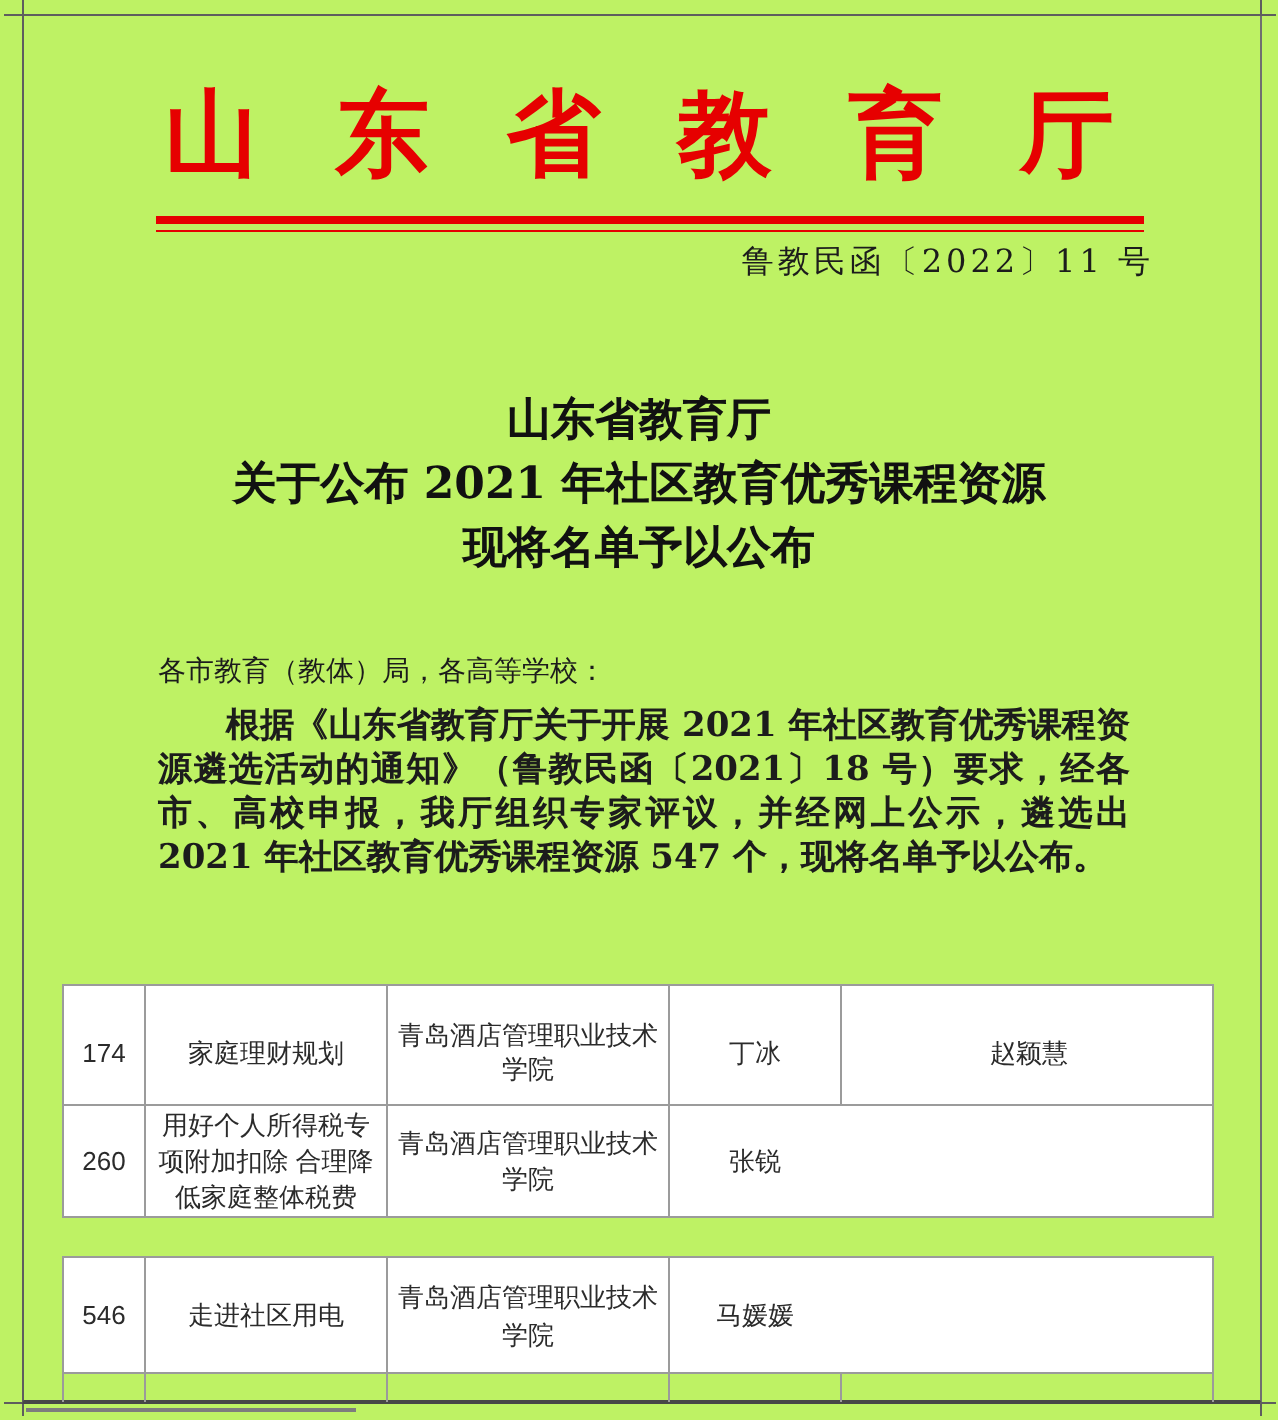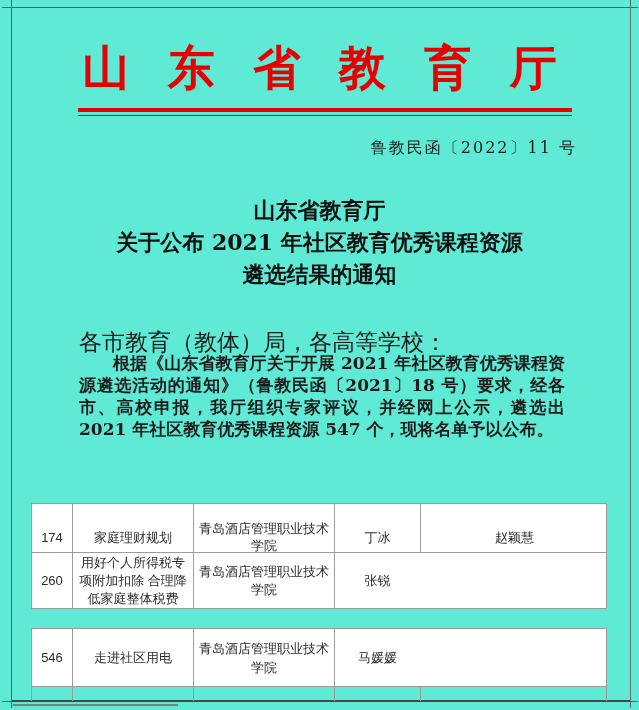--- a/index.html
+++ b/index.html
@@ -1,21 +1,21 @@
 <!DOCTYPE html>
 <html style="--accent: #e60000;"><head>
 <meta charset="utf-8">
 <style>
   :root { --accent: #e60000; }
   html, body { margin: 0; padding: 0; background: #ffffff; }
   .sheet {
     position: relative;
     width: 639px;
     height: 710px;
-    background: #5eead4;
+    background: #bef264;
     overflow: hidden;
     font-family: "DejaVu Serif", "Liberation Serif", serif;
   }
 
   
   .frame {
     position: absolute;
     left: 11px; top: 7px;
     width: 620px; height: 695px;
     box-sizing: border-box;
@@ -46,41 +46,41 @@
     letter-spacing: 0.82em;
     text-indent: 0.82em;
     line-height: 1.2;
     white-space: nowrap;
   }
   .rule-thick { position: absolute; top: 108px; left: 78px; width: 494px; height: 4px; background: var(--accent); }
   .rule-thin  { position: absolute; top: 115px; left: 78px; width: 494px; height: 1px; background: var(--accent); }
 
   .doc-number {
     position: absolute;
-    top: 138px; right: 62px;
+    top: 121px; right: 62px;
     font-size: 16px;
     letter-spacing: 2px;
     color: #1c1c1c;
     white-space: nowrap;
   }
 
   .notice-title {
     position: absolute;
     top: 194px; left: 0; right: 0;
     text-align: center;
     font-weight: bold;
     font-size: 22px;
     line-height: 32px;
     color: #111111;
   }
 
   .salutation {
     position: absolute;
     top: 327px; left: 79px;
-    font-size: 23px;
+    font-size: 14px;
     color: #1c1c1c;
     white-space: nowrap;
   }
 
   .body-para {
     position: absolute;
     top: 352px; left: 79px;
     width: 486px;
     margin: 0;
     font-size: 17px;
@@ -110,21 +110,21 @@
     display: flex;
     align-items: center;
     justify-content: center;
     text-align: center;
     padding: 2px 3px;
     box-sizing: border-box;
     line-height: 17px;
     overflow: hidden;
   }
   .tblock .c:first-child { border-left: none; }
-  .b1 { top: 492px; height: 68px; margin-top: 11px; }
+  .b1 { top: 492px; height: 68px; }
   .b2 { top: 552px; height: 57px; }
   .b2 .c { line-height: 18px; }
   .b3 { top: 628px; height: 59px; }
   .b3 .c { line-height: 19px; }
 
   
   .tcont {
     position: absolute;
     top: 687px; left: 31px;
     width: 576px; height: 14px;
@@ -155,21 +155,21 @@
 
   <div class="agency">山东省教育厅</div>
   <div class="rule-thick"></div>
   <div class="rule-thin"></div>
 
   <div class="doc-number">鲁教民函〔2022〕11 号</div>
 
   <div class="notice-title">
     <div>山东省教育厅</div>
     <div>关于公布 2021 年社区教育优秀课程资源</div>
-    <div>遴选结果的通知</div>
+    <div>现将名单予以公布</div>
   </div>
 
   <div class="salutation">各市教育（教体）局，各高等学校：</div>
 
   <p class="body-para">根据《山东省教育厅关于开展 2021 年社区教育优秀课程资源遴选活动的通知》（鲁教民函〔2021〕18 号）要求，经各市、高校申报，我厅组织专家评议，并经网上公示，遴选出 2021 年社区教育优秀课程资源 547 个，现将名单予以公布。</p>
 
   <div class="tblock b1">
     <div class="c">174</div>
     <div class="c">家庭理财规划</div>
     <div class="c">青岛酒店管理职业技术学院</div>

